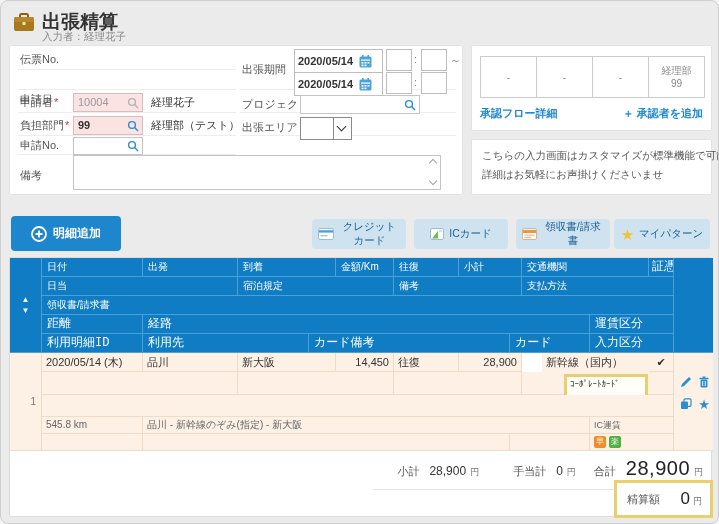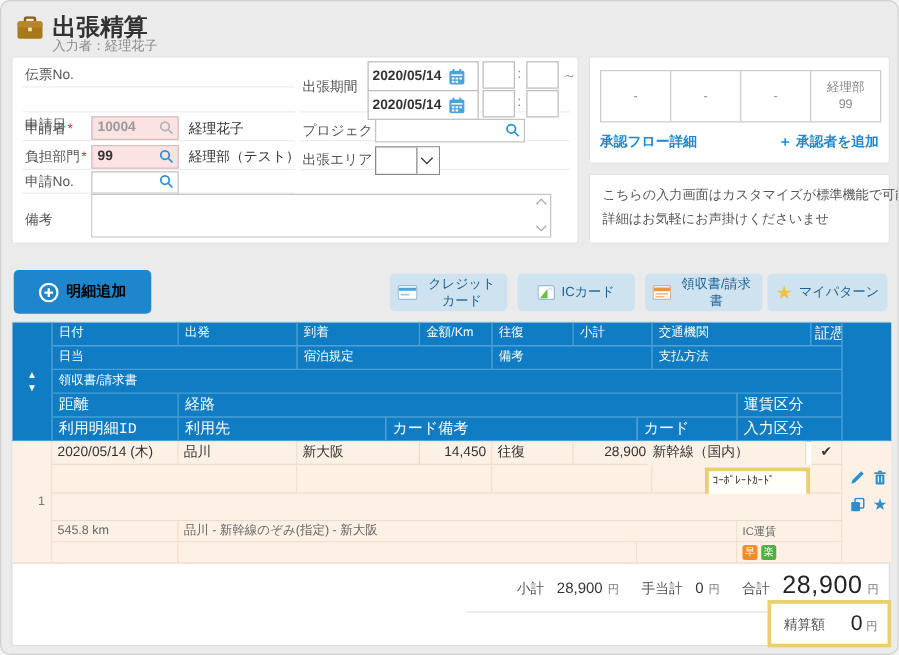--- a/index.html
+++ b/index.html
@@ -8,41 +8,41 @@
   .abs{position:absolute;box-sizing:border-box;}
   
   .title{font-size:19px;font-weight:bold;color:#333;}
   .subtitle{font-size:10.5px;color:#8a8a8a;}
   
   .flabel{position:absolute;font-size:11px;color:#555;white-space:nowrap;}
   .req{color:#e03131;font-size:11px;margin-left:1px;}
   .fsep{position:absolute;border-bottom:1px solid #ededed;}
   .txt-in{box-sizing:border-box;border:1px solid #c4c4c4;font-family:inherit;font-size:11px;color:#333;padding:0 4px;background:#fff;}
   .pink{background:#fbe3e3;border-color:#d9bcbc;}
-  .dim{color:#9a9a9a;font-weight:bold;}
+  .dim{color:#9a9a9a;}
   .lookup{position:absolute;}
   .lookup .ic{position:absolute;right:4px;top:3px;}
   .fval{position:absolute;font-size:11px;color:#333;white-space:nowrap;}
   .datebox{position:absolute;height:20px;border:1px solid #bdbdbd;background:#fff;display:flex;align-items:center;padding:1px 3px;gap:3px;}
   .datebox input{border:0;outline:0;width:58px;font-family:inherit;font-size:11px;font-weight:bold;color:#333;padding:0;}
   .timebox{position:absolute;width:24px;height:20px;border:1px solid #bdbdbd;background:#fff;}
   .punct{position:absolute;font-size:11px;color:#888;}
   .selbox{position:absolute;width:50px;height:21px;border:1px solid #8a8a8a;background:#fff;}
   .selbox .btn{position:absolute;right:0;top:0;width:17px;height:100%;border-left:1px solid #8a8a8a;background:#fdfdfd;}
   .chev{display:inline-block;width:6px;height:6px;border-right:1.6px solid #333;border-bottom:1.6px solid #333;transform:rotate(45deg);}
   .ta{position:absolute;border:1px solid #c4c4c4;background:#fff;}
   .ta textarea{width:100%;height:100%;border:0;outline:0;resize:none;box-sizing:border-box;font-family:inherit;}
   
   .slotrow{position:absolute;display:flex;border:1px solid #ccc;}
   .slot{width:55px;height:40px;border-right:1px solid #ccc;display:flex;flex-direction:column;align-items:center;justify-content:center;font-size:10px;color:#888;text-align:center;line-height:1.3;}
   .slot:last-child{border-right:0;}
   .blue-link{position:absolute;font-size:11px;font-weight:bold;color:#1e88d2;cursor:pointer;white-space:nowrap;}
   .notice-line{position:absolute;font-size:10.5px;color:#555;white-space:nowrap;}
   
-  .btn-primary{position:absolute;background:#1d86cc;color:#000000;border:0;border-radius:4px;font-family:inherit;font-size:12px;font-weight:bold;display:flex;align-items:center;justify-content:center;gap:6px;cursor:pointer;}
+  .btn-primary{position:absolute;background:#1d86cc;color:#ffffff;border:0;border-radius:4px;font-family:inherit;font-size:12px;font-weight:bold;display:flex;align-items:center;justify-content:center;gap:6px;cursor:pointer;}
   .btn-light{position:absolute;background:#cfe2ef;color:#1a5f93;border:0;border-radius:4px;font-family:inherit;font-size:10.5px;display:flex;align-items:center;justify-content:center;gap:5px;cursor:pointer;}
   
   .tbl{position:absolute;left:0;top:0;width:703px;height:193px;}
   .hc{position:absolute;background:#0f7cc3;color:#fff;font-size:10px;line-height:18px;height:19px;padding-left:5px;border-right:1px solid #4aa0d8;border-bottom:1px solid #4aa0d8;box-sizing:border-box;overflow:hidden;white-space:nowrap;}
   .hs{font-size:12px;font-family:Liberation Mono, monospace;}
   .dc{position:absolute;background:#fdf0e4;color:#333;font-size:11px;border-right:1px solid #eedcca;border-bottom:1px solid #eedcca;box-sizing:border-box;padding:0 4px;overflow:hidden;white-space:nowrap;}
   .r{text-align:right;}
   .badge{display:inline-block;width:12px;height:12px;border-radius:2px;color:#fff;font-size:8px;line-height:12px;text-align:center;vertical-align:middle;}
   .hl-box{position:absolute;border:3px solid #e9cf6e;background:#fffef8;font-size:9px;color:#333;line-height:14px;padding:0 3px;white-space:nowrap;overflow:hidden;}
   .act{cursor:pointer;display:inline-flex;align-items:center;justify-content:center;width:14px;height:14px;}
@@ -293,21 +293,21 @@
       <div class="hc" style="left:664px;top:0;width:39px;height:95px;border-right:0;"></div>
 
       <div class="dc" style="left:0;top:95px;width:32px;height:98px;text-align:right;line-height:98px;padding-right:5px;color:#777;font-size:10px;">1</div>
 
       <div class="dc" style="left:32px;top:95px;width:101px;height:19px;line-height:18px;">2020/05/14 (木)</div>
       <div class="dc" style="left:133px;top:95px;width:95px;height:19px;line-height:18px;">品川</div>
       <div class="dc" style="left:228px;top:95px;width:98px;height:19px;line-height:18px;">新大阪</div>
       <div class="dc r" style="left:326px;top:95px;width:58px;height:19px;line-height:18px;">14,450</div>
       <div class="dc" style="left:384px;top:95px;width:65px;height:19px;line-height:18px;">往復</div>
       <div class="dc r" style="left:449px;top:95px;width:63px;height:19px;line-height:18px;">28,900</div>
-      <div class="dc" style="left:508px;top:95px;width:127px;height:31px;line-height:18px;">新幹線（国内）</div>
+      <div class="dc" style="left:532px;top:95px;width:127px;height:31px;line-height:18px;">新幹線（国内）</div>
       <div class="dc" style="left:639px;top:95px;width:25px;height:19px;line-height:18px;text-align:center;padding:0;">✔</div>
 
       <div class="dc" style="left:32px;top:114px;width:196px;height:23px;"></div>
       <div class="dc" style="left:228px;top:114px;width:156px;height:23px;"></div>
       <div class="dc" style="left:384px;top:114px;width:128px;height:23px;"></div>
       <div class="dc" style="left:512px;top:114px;width:152px;height:23px;"></div>
       <div class="hl-box" style="left:554px;top:116px;width:72px;height:19px;">ｺｰﾎﾟﾚｰﾄｶｰﾄﾞ</div>
 
       <div class="dc" style="left:32px;top:137px;width:632px;height:22px;"></div>
 
@@ -349,21 +349,21 @@
             </span>
           <span class="act" style="color:#2a8fd0;font-size:13px;">★</span>
         </div>
       </div>
     </div>
 
     <div class="sum-line" style="right:4px;top:199px;min-width:330px;">
       <span class="slab">小計</span>
       <span class="sval" style="margin-left:10px;">28,900</span>
       <span class="syen" style="margin-left:4px;">円</span>
-      <span class="slab" style="margin-left:18px;">手当計</span>
+      <span class="slab" style="margin-left:34px;">手当計</span>
       <span class="sval" style="margin-left:10px;">0</span>
       <span class="syen" style="margin-left:4px;">円</span>
       <span class="slab" style="margin-left:18px;">合計</span>
       <span class="sbig" style="margin-left:10px;">28,900</span>
       <span class="syen" style="margin-left:4px;">円</span>
     </div>
 
     <div class="settle-box" style="left:604px;top:222px;width:99px;height:38px;">
       <span class="slab">精算額</span>
       <span style="display:flex;align-items:baseline;gap:3px;">

